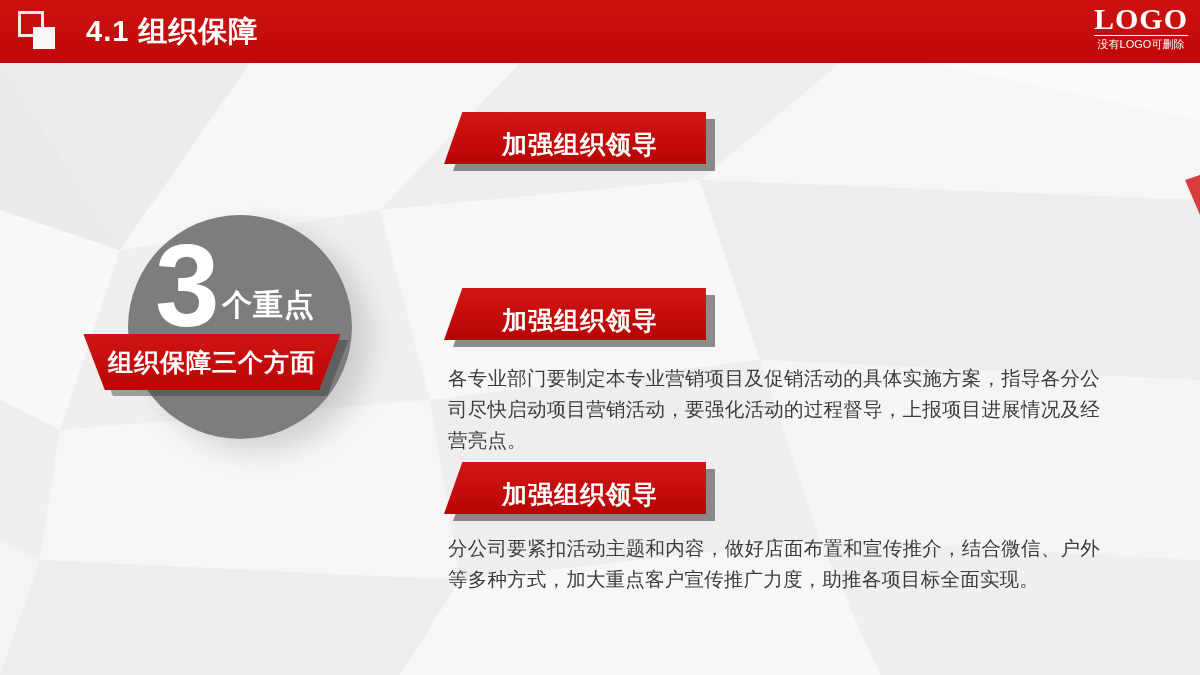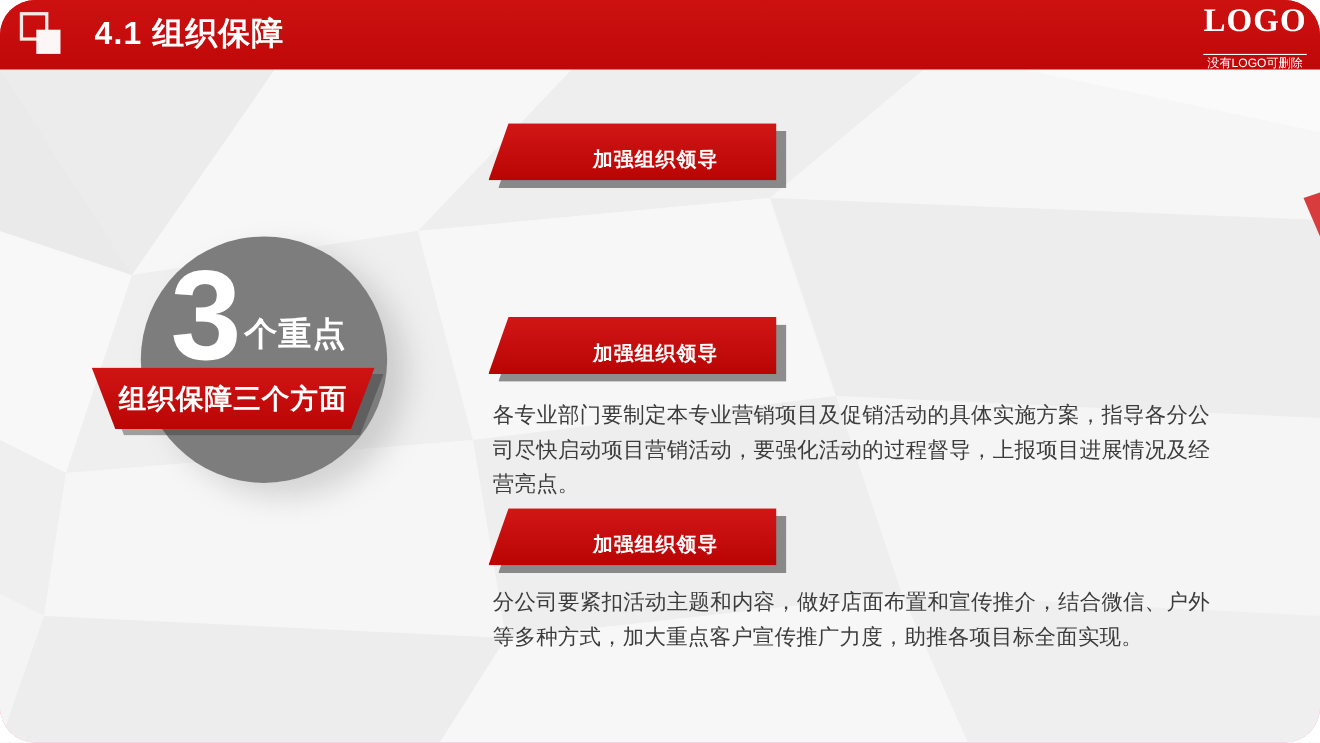--- a/index.html
+++ b/index.html
@@ -3,22 +3,21 @@
 <meta charset="utf-8">
 <style>
   html,body{margin:0;padding:0;}
   body{
     width:1200px;height:675px;overflow:hidden;
     font-family:"Liberation Sans","DejaVu Sans",sans-serif;
     background:#ffffff;
   }
   .slide{
     position:relative;width:1200px;height:675px;overflow:hidden;
-    background:#ec4899;
-    border-radius:32px;
+    background:#d946ef;
   }
 
   
   .bg-poly{position:absolute;left:0;top:0;width:1200px;height:675px;}
 
   
   .header{
     position:absolute;left:0;top:0;width:1200px;height:63px;
     background:#c60c0c;
     background-image:linear-gradient(180deg,#cd1111 0%,#c00808 100%);
@@ -43,21 +42,21 @@
   .logo-box{
     position:absolute;right:12px;top:4px;text-align:center;
   }
   .logo-main{
     font-family:"Liberation Serif","DejaVu Serif",serif;
     font-size:30px;font-weight:bold;color:#ffffff;
     line-height:30px;letter-spacing:1px;
   }
   .logo-sub{
     font-size:11px;color:#ffffff;line-height:15px;
-    border-top:1px solid #ffffff;padding-top:1px;margin-top:15px;
+    border-top:1px solid #ffffff;padding-top:1px;margin-top:1px;
     letter-spacing:0px;
   }
 
   
   .circle{
     position:absolute;left:128px;top:215px;width:224px;height:224px;
     border-radius:50%;background:#7d7d7d;
   }
   .circle-shadow{
     position:absolute;left:128px;top:215px;width:224px;height:224px;
@@ -101,23 +100,23 @@
     position:absolute;left:9px;top:7px;width:262px;height:52px;
     background:rgba(55,55,55,.55);
     clip-path:polygon(7% 0%,100% 0%,100% 100%,0% 100%);
   }
   .ribbon .bd{
     position:absolute;left:0;top:0;width:262px;height:52px;
     background:linear-gradient(180deg,#d21616 0%,#b90404 100%);
     clip-path:polygon(7% 0%,100% 0%,100% 100%,0% 100%);
   }
   .ribbon .tx{
-    position:absolute;left:16px;top:0;width:262px;height:65px;
+    position:absolute;left:0;top:0;width:262px;height:65px;
     display:flex;align-items:center;justify-content:center;
-    font-size:18px;font-weight:bold;color:#ffffff;letter-spacing:1px;
+    font-size:25px;font-weight:bold;color:#ffffff;letter-spacing:1px;
     white-space:nowrap;padding-left:10px;box-sizing:border-box;
   }
   .para{
     position:absolute;left:448px;width:652px;
     font-size:19.5px;line-height:31px;color:#3c3c3c;
     letter-spacing:0.2px;text-align:justify;
   }
 
   
   .watermark{

